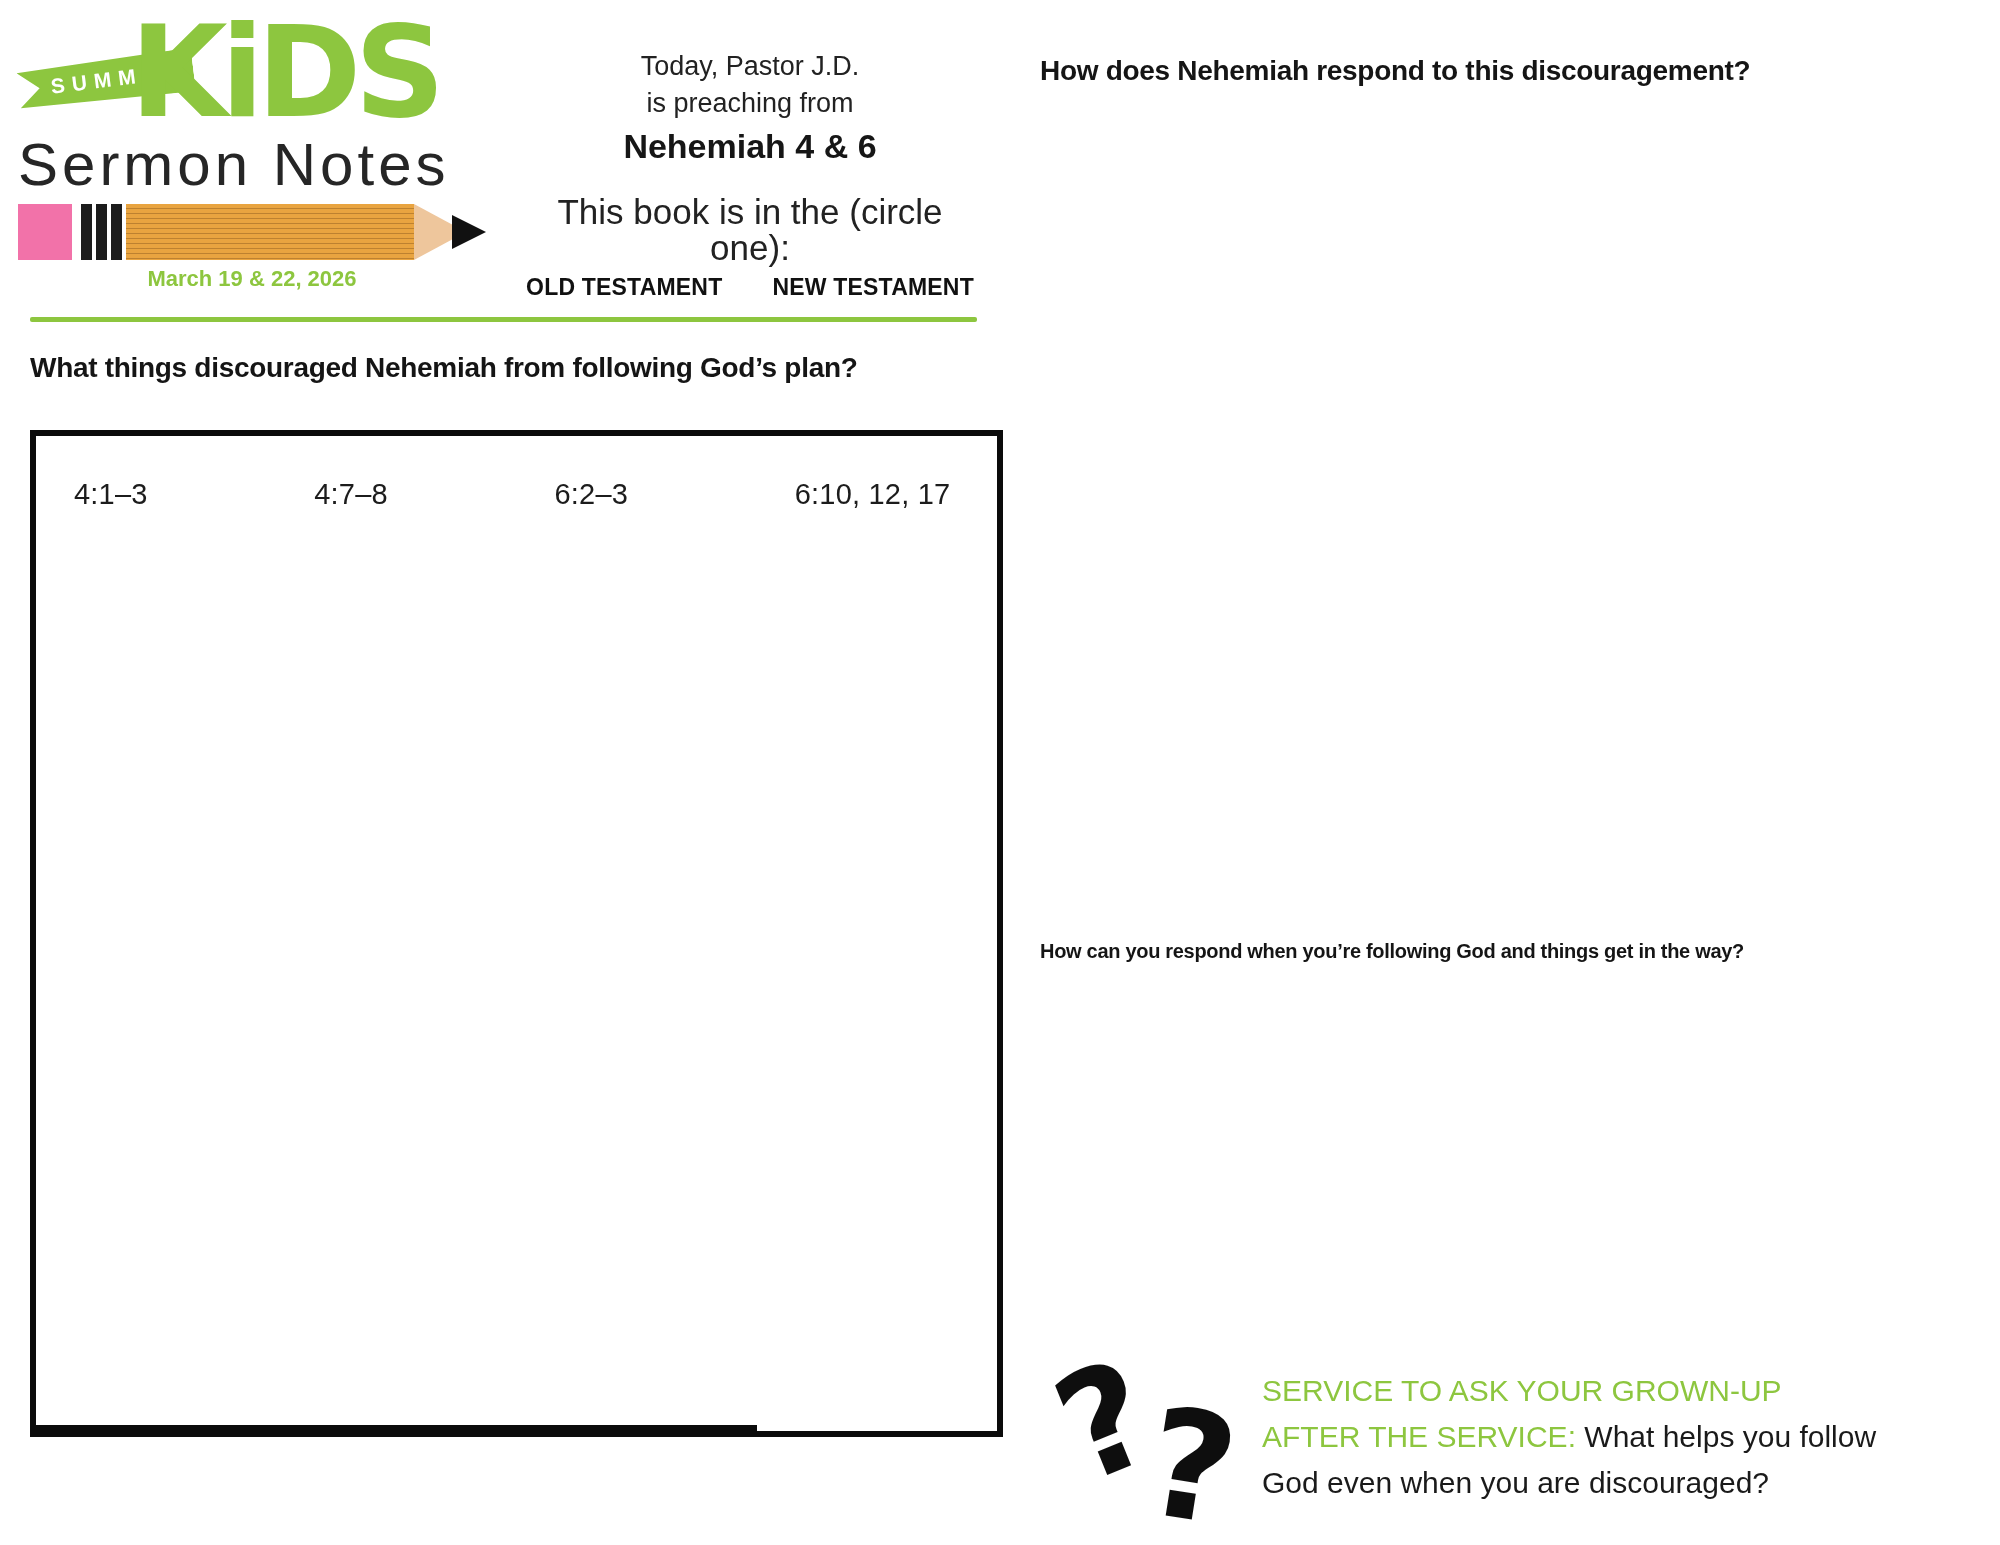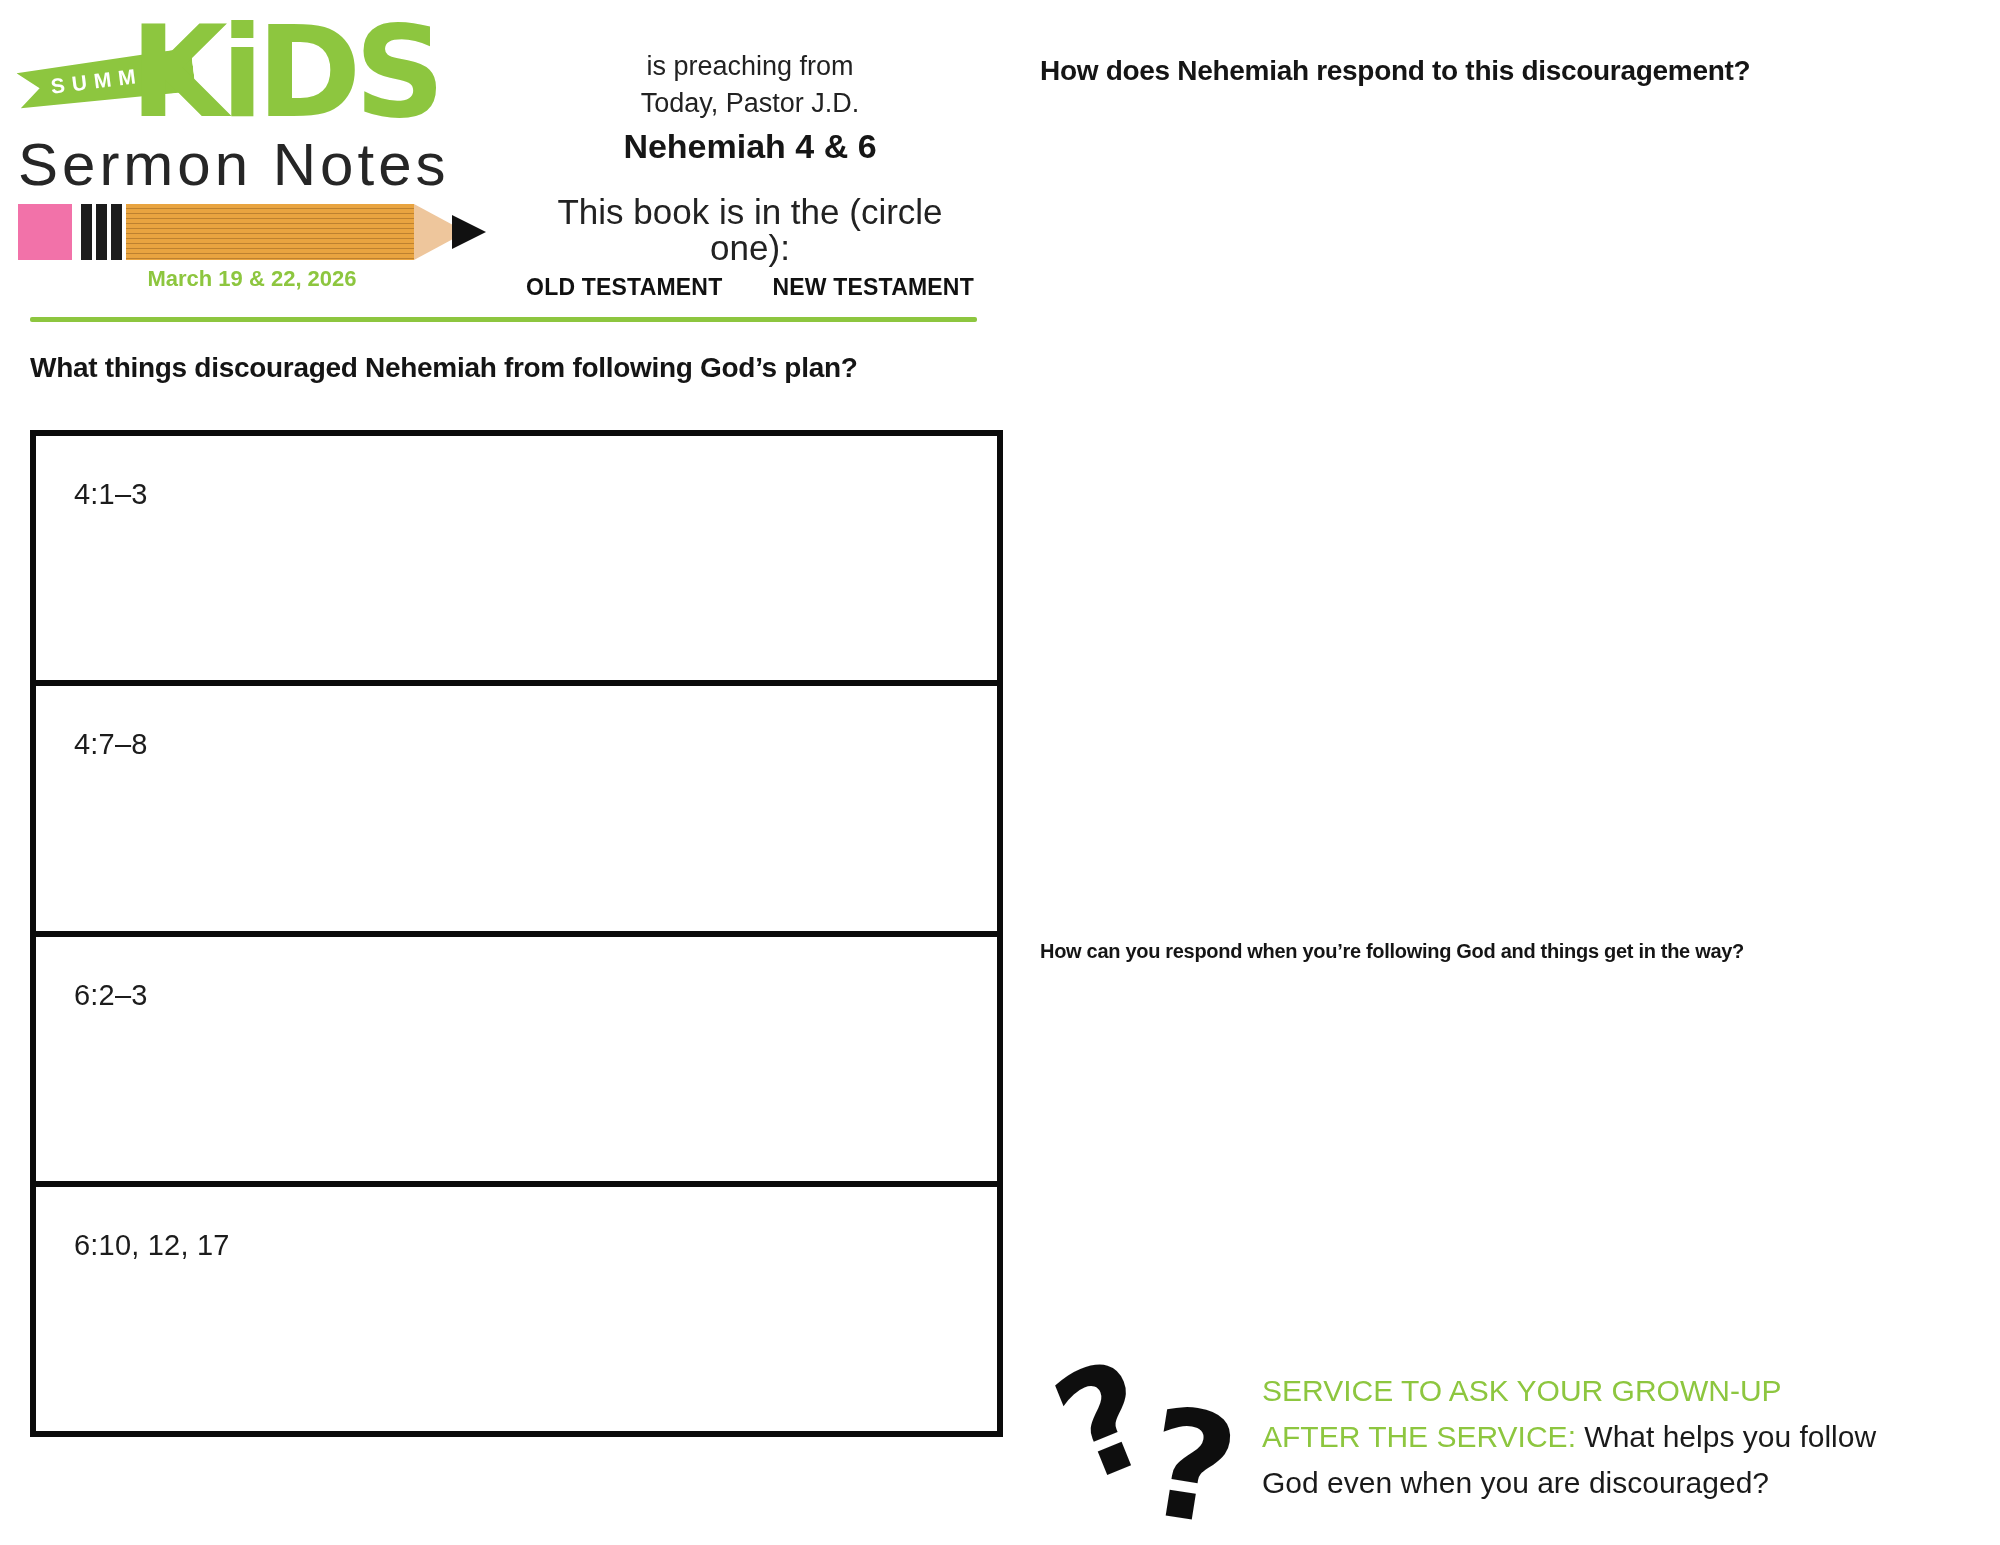--- a/index.html
+++ b/index.html
@@ -82,21 +82,21 @@
 
   .divider{
     position:absolute;left:30px;top:317px;width:947px;height:5px;
     background:#8DC63F;border-radius:2px;
   }
 
   
   .notes-table{
     position:absolute;left:30px;top:430px;width:973px;height:1007px;
     border:6px solid #0b0b0b;box-sizing:border-box;
-    display:flex;flex-direction:column;background:#fff;
+    display:flex;flex-direction:row;background:#fff;
   }
   .notes-row{flex:1;position:relative;}
   .notes-row:not(:last-child){border-bottom:6px solid #0b0b0b;}
   .notes-row .ref{
     position:absolute;left:38px;top:42px;
     font-size:29px;color:#1c1c1c;letter-spacing:0.2px;
   }
 
   
   .qmarks{position:absolute;left:1064px;top:1352px;width:180px;height:200px;}
@@ -131,22 +131,22 @@
       <div class="band"></div>
       <div class="band"></div>
       <div class="barrel"></div>
       <div class="tip"></div>
       <div class="point"></div>
     </div>
     <div class="date">March 19 &amp; 22, 2026</div>
   </div>
 
   <div class="preach">
+    <div class="line">Today, Pastor J.D.</div>
     <div class="line">is preaching from</div>
-    <div class="line">Today, Pastor J.D.</div>
     <div class="passage">Nehemiah 4 &amp; 6</div>
     <div class="circle-prompt">This book is in the (circle one):</div>
     <div class="testaments">
       <div>OLD TESTAMENT</div>
       <div>NEW TESTAMENT</div>
     </div>
   </div>
 
   <div class="q q2">How does Nehemiah respond to this discouragement?</div>
 

